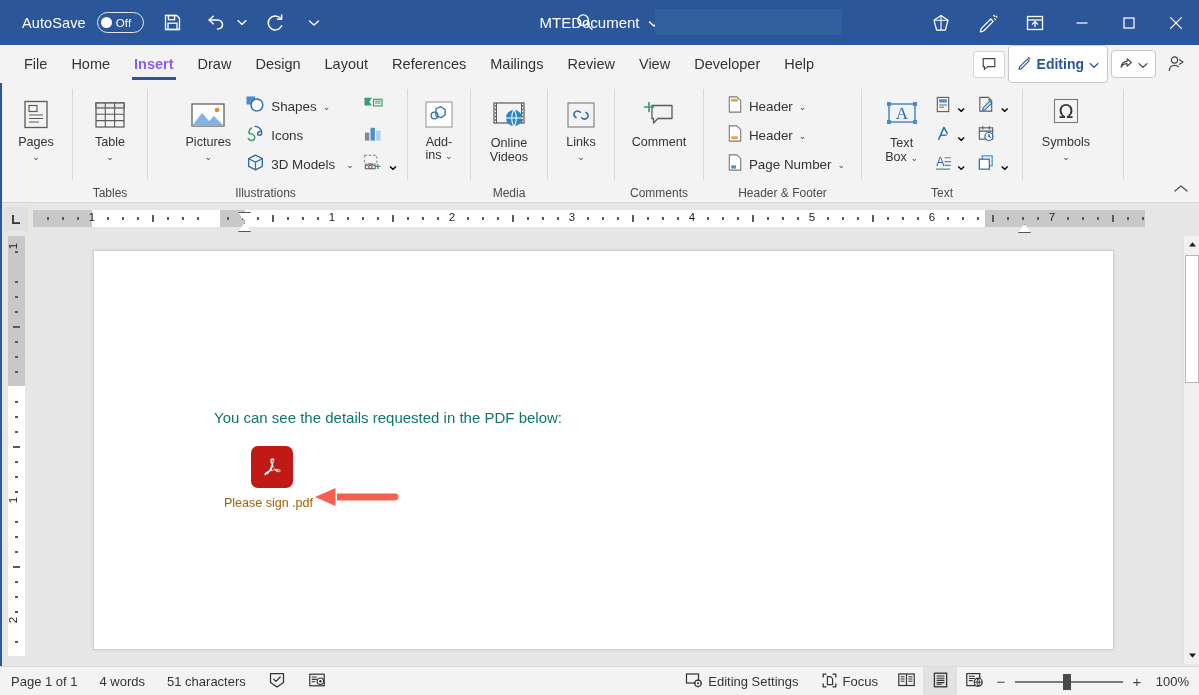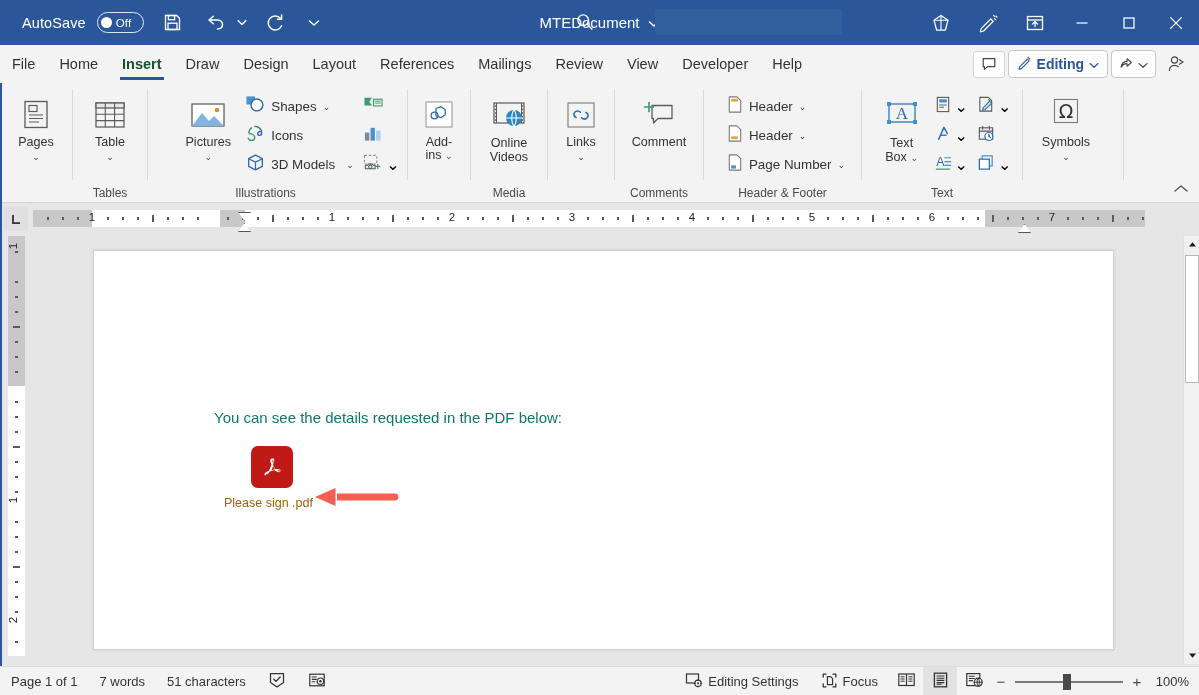--- a/index.html
+++ b/index.html
@@ -48,41 +48,41 @@
   .search-icon-wrap { position: absolute; left: 574px; top: 11px; }
   .tb-right {
     position: absolute; right: 0; top: 0; height: 45px;
     display: flex; align-items: center;
   }
   .winbtn { width: 47px; height: 45px; display:flex; align-items:center; justify-content:center; color:#fff;}
 
   
   .tabstrip {
     height: 38px; background: #f3f3f3;
-    display: flex; align-items: center; 
+    display: flex; align-items: center; padding-left: 12px;
     border-bottom: none; position: relative;
   }
   .tab {
     font-size: 14.5px; color: #333333; padding: 0 12px; height: 38px;
     display: flex; align-items: center; position: relative; white-space: nowrap;
   }
-  .tab.active { color: #14532d; font-weight: 600; }
+  .tab.active { color: #8b5cf6; font-weight: 600; }
   .tab.active::after {
     content:""; position:absolute; left: 10px; right: 10px; bottom: 3px;
     height: 2.6px; background: #2b579a;
   }
   .tabstrip-right {
     position: absolute; right: 6px; top: 0; height: 38px;
     display: flex; align-items: center; gap: 3px;
   }
   .tsr-btn { height: 28px; display:flex; align-items:center; justify-content:center; padding: 0 7px;
              border-radius: 3px; color:#444; }
   .editing-btn {
     border: 1px solid #c8c8c8; background:#fff; border-radius: 4px;
-    height: 28px; display:flex; align-items:center; gap:5px; padding: 0 8px;
+    height: 38px; display:flex; align-items:center; gap:5px; padding: 0 8px;
     color:#2b579a; font-size: 14px; font-weight:600;
   }
   .share-btn {
     border: 1px solid #c8c8c8; background:#fff; border-radius: 4px;
     height: 28px; display:flex; align-items:center; gap:4px; padding: 0 7px; color:#333;
   }
 
   
   .ribbon {
     height: 120px; background: #f3f3f3;
@@ -896,21 +896,21 @@
           </svg>
       </div>
     </div>
   </div>
 
   <div class="statusbar">
     <div class="sb-item">
       <span>Page 1 of 1</span>
     </div>
     <div class="sb-item">
-      <span>7 words</span>
+      <span>4 words</span>
     </div>
     <div class="sb-item">
       <span>51 characters</span>
     </div>
     <div class="sb-item">
       <span>
         <svg width="18" height="18" viewBox="0 0 18 18">
             <path d="M2.5 2.5h13v9l-6.5 4.5-6.5-4.5z" fill="none" stroke="#333" stroke-width="1.25" stroke-linejoin="round"></path>
             <path d="M5.8 8.2 8 10.4l4.2-4.4" fill="none" stroke="#333" stroke-width="1.3" stroke-linecap="round" stroke-linejoin="round"></path>
           </svg>

